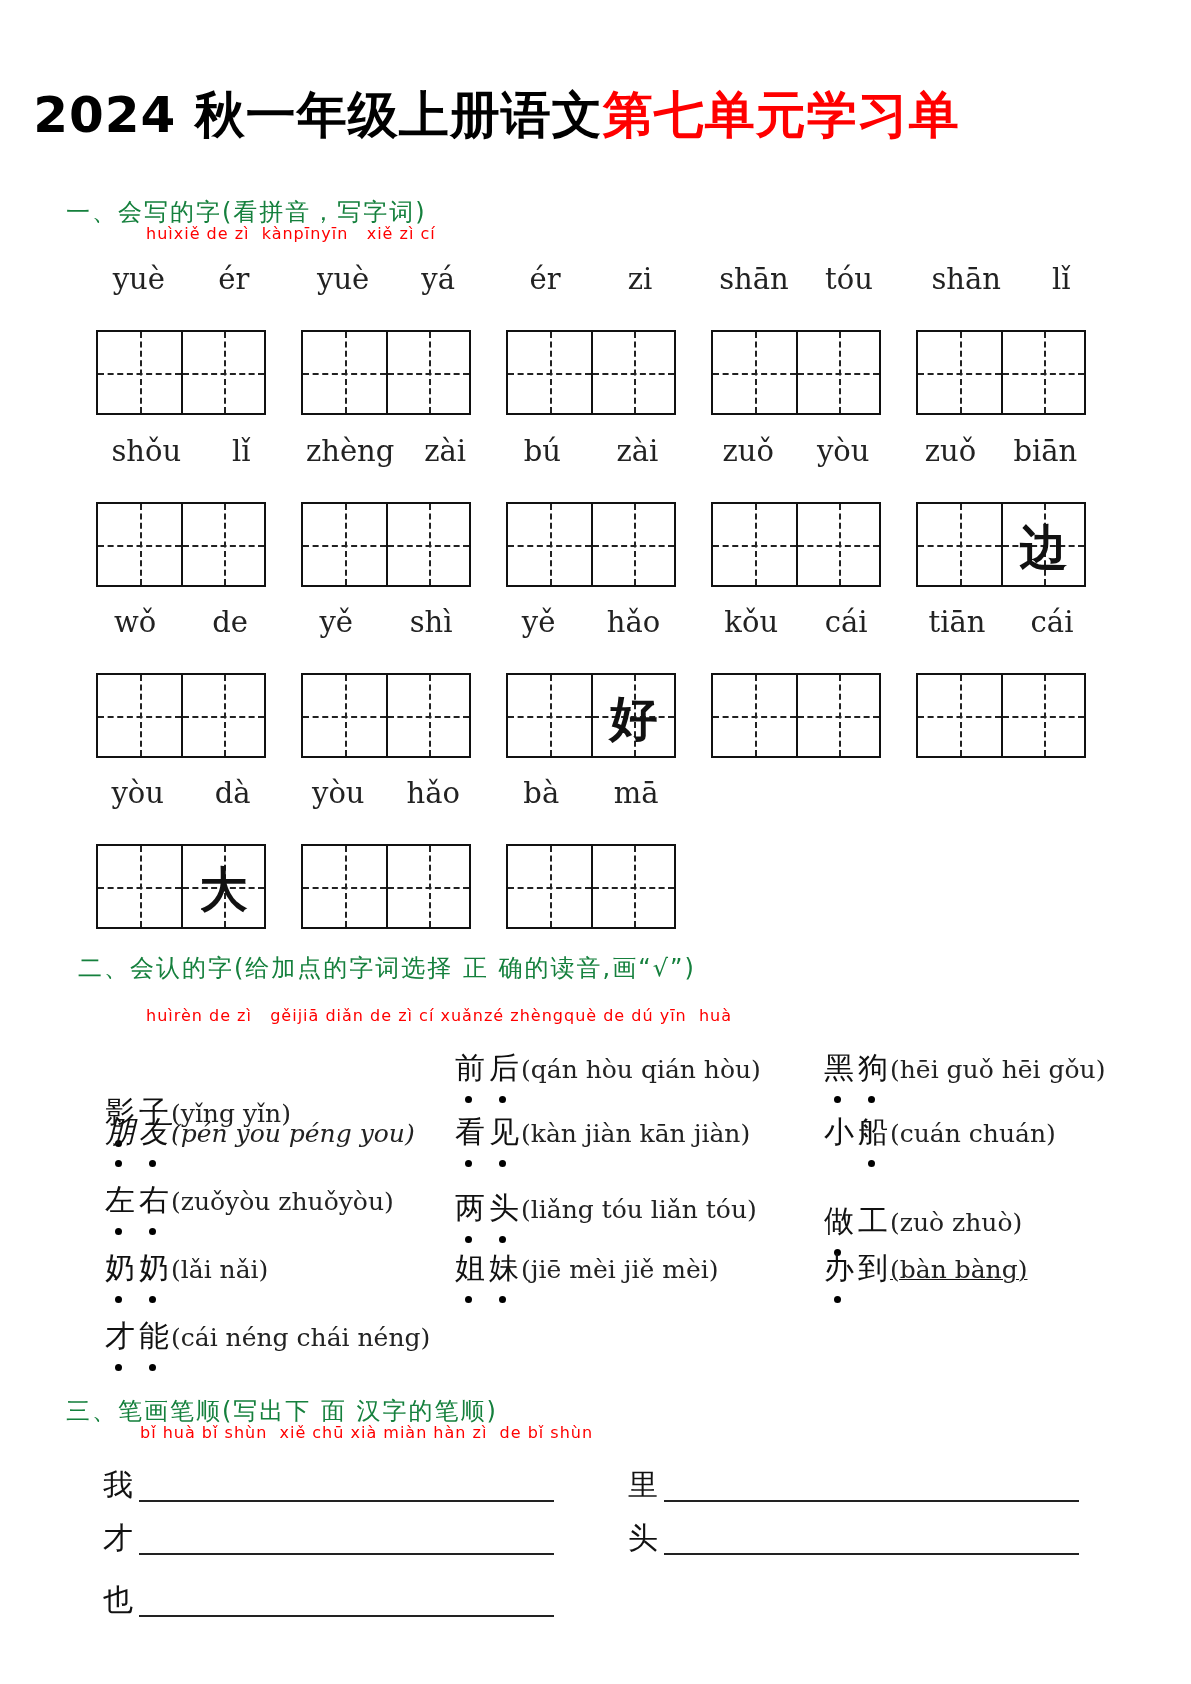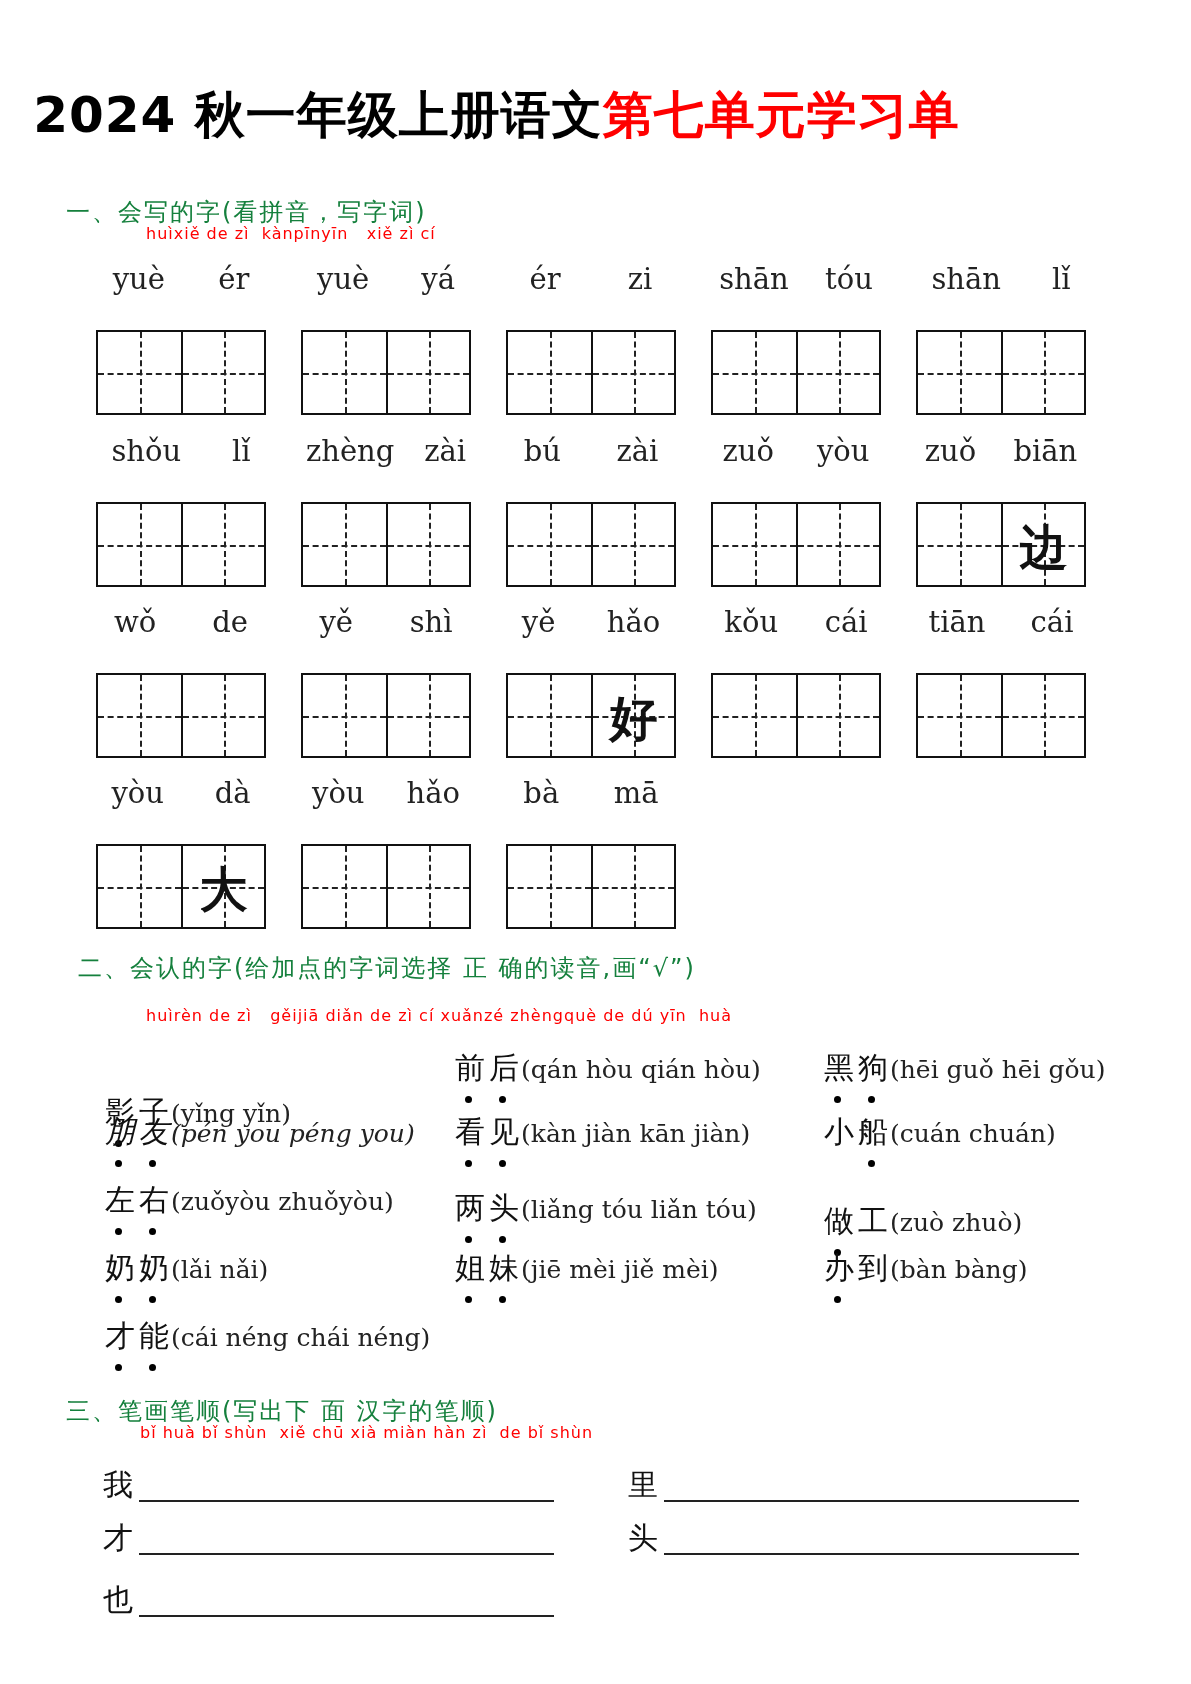--- a/index.html
+++ b/index.html
@@ -348,21 +348,21 @@
     <div class="rec-item" style="left: 453px; top: 1048px;"><span class="rec-chars"><span class="rec-char dot">前</span><span class="rec-char dot">后</span></span><span class="rec-options">(qán hòu qián hòu)</span></div>
     <div class="rec-item" style="left: 822px; top: 1048px;"><span class="rec-chars"><span class="rec-char dot">黑</span><span class="rec-char dot">狗</span></span><span class="rec-options">(hēi guǒ hēi gǒu)</span></div>
     <div class="rec-item" style="left: 103px; top: 1112px; font-style: italic;"><span class="rec-chars"><span class="rec-char dot">朋</span><span class="rec-char dot">友</span></span><span class="rec-options">(pén you péng you)</span></div>
     <div class="rec-item" style="left: 453px; top: 1112px;"><span class="rec-chars"><span class="rec-char dot">看</span><span class="rec-char dot">见</span></span><span class="rec-options">(kàn jiàn kān jiàn)</span></div>
     <div class="rec-item" style="left: 822px; top: 1112px;"><span class="rec-chars"><span class="rec-char">小</span><span class="rec-char dot">船</span></span><span class="rec-options">(cuán chuán)</span></div>
     <div class="rec-item" style="left: 103px; top: 1180px;"><span class="rec-chars"><span class="rec-char dot">左</span><span class="rec-char dot">右</span></span><span class="rec-options">(zuǒyòu zhuǒyòu)</span></div>
     <div class="rec-item" style="left: 453px; top: 1180px; margin-top: 8px;"><span class="rec-chars"><span class="rec-char dot">两</span><span class="rec-char dot">头</span></span><span class="rec-options">(liǎng tóu liǎn tóu)</span></div>
     <div class="rec-item" style="left: 822px; top: 1201px;"><span class="rec-chars"><span class="rec-char dot">做</span><span class="rec-char">工</span></span><span class="rec-options">(zuò zhuò)</span></div>
     <div class="rec-item" style="left: 103px; top: 1248px;"><span class="rec-chars"><span class="rec-char dot">奶</span><span class="rec-char dot">奶</span></span><span class="rec-options">(lǎi nǎi)</span></div>
     <div class="rec-item" style="left: 453px; top: 1248px;"><span class="rec-chars"><span class="rec-char dot">姐</span><span class="rec-char dot">妹</span></span><span class="rec-options">(jiē mèi jiě mèi)</span></div>
-    <div class="rec-item" style="left: 822px; top: 1248px;"><span class="rec-chars"><span class="rec-char dot">办</span><span class="rec-char">到</span></span><span class="rec-options">(bàn bàng)</span></div>
+    <div class="rec-item" style="left: 822px; top: 1248px; text-decoration: underline;"><span class="rec-chars"><span class="rec-char dot">办</span><span class="rec-char">到</span></span><span class="rec-options">(bàn bàng)</span></div>
     <div class="rec-item" style="left: 103px; top: 1316px;"><span class="rec-chars"><span class="rec-char dot">才</span><span class="rec-char dot">能</span></span><span class="rec-options">(cái néng chái néng)</span></div>
   </div>
 
 <div class="sec-pinyin" style="left:140px; top:1375px;">bǐ huà bǐ shùn  xiě chū xià miàn hàn zì  de bǐ shùn</div>
 <div class="sec-heading" style="left:66px; top:1395px;">三、笔画笔顺(写出下 面 汉字的笔顺)</div>
 
 <div id="s3-list">
     <div class="stroke-item" style="left: 103px; top: 1465px;">
       <span class="stroke-char">我</span>
       <span class="stroke-line"></span>

